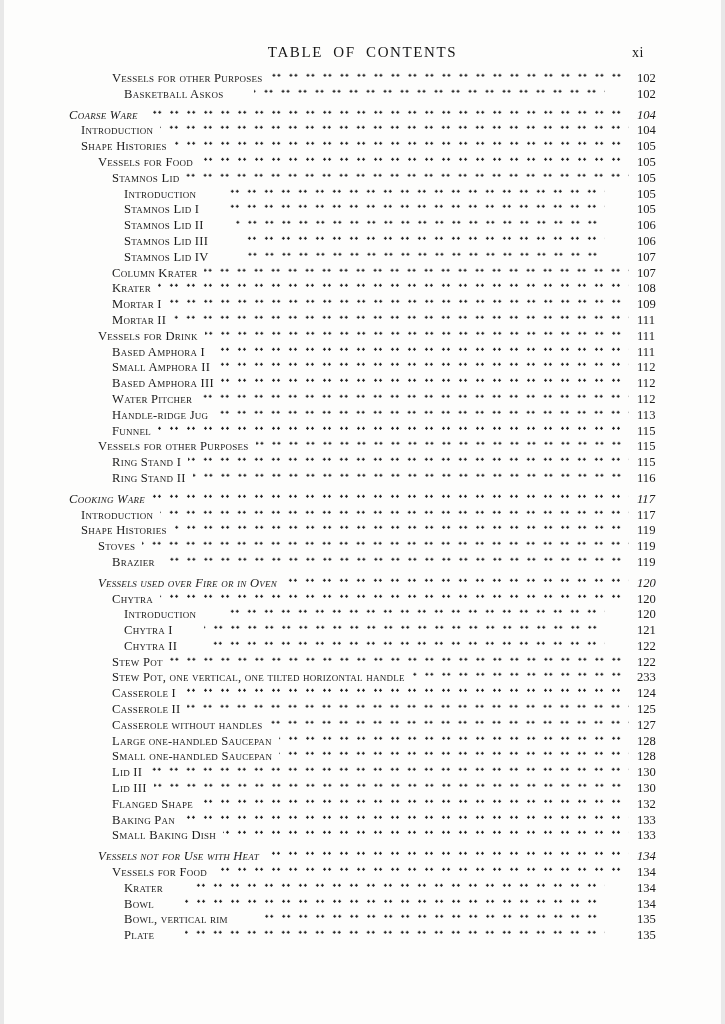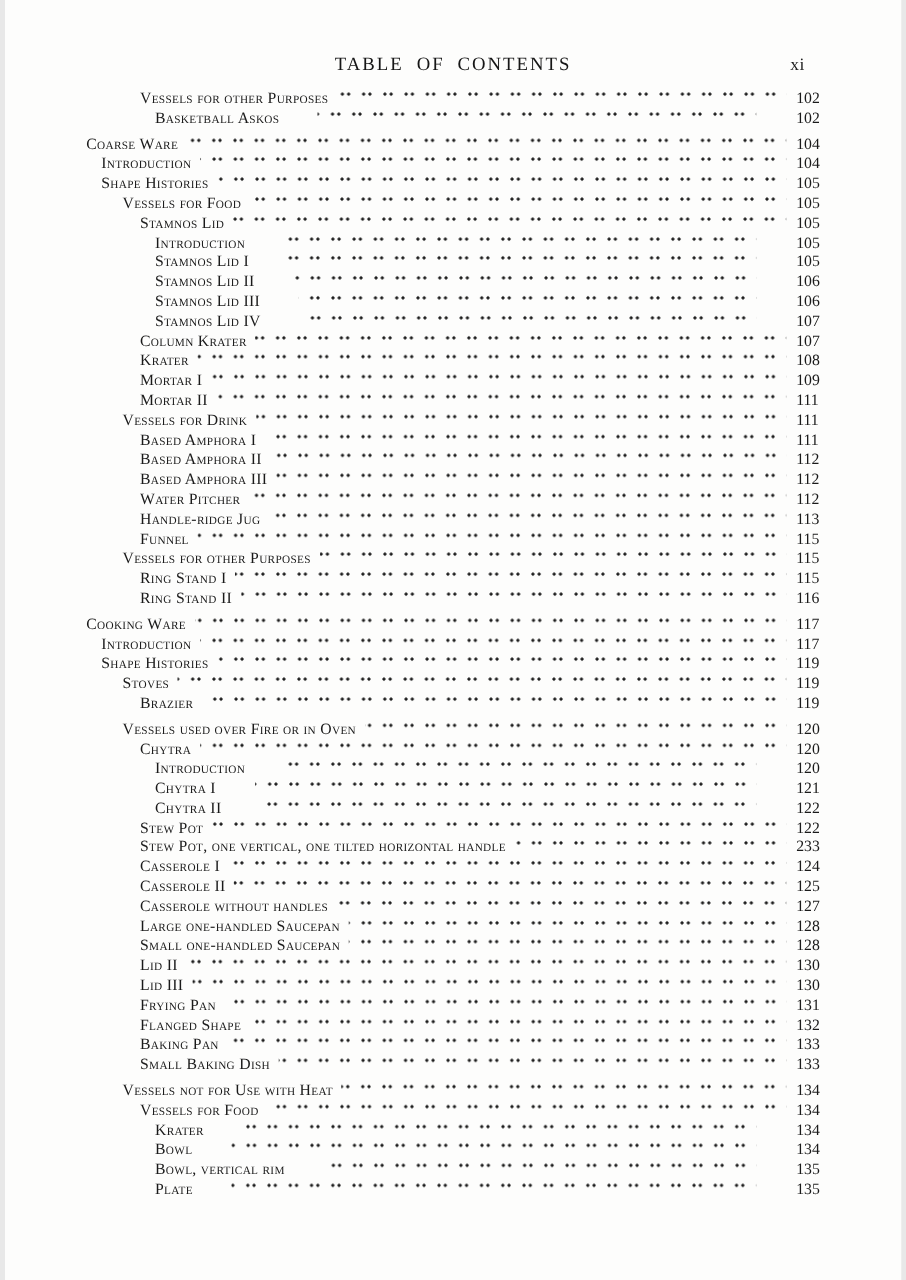--- a/index.html
+++ b/index.html
@@ -41,21 +41,21 @@
   .row {
     display: flex;
     align-items: baseline;
     line-height: 15.8px;
     height: 15.8px;
     font-size: 12.6px;
     font-variant: small-caps;
     letter-spacing: 0.25px;
     white-space: nowrap;
   }
-  .row.gap { margin-top: 5px; }
+  .row.gap { margin-top: 5px; font-style: italic; }
   .lvl0 { padding-left: 0; }
   .lvl1 { padding-left: 12px; }
   .lvl2 { padding-left: 29px; }
   .lvl3 { padding-left: 43px; }
   .lvl4 { padding-left: 55px; gap: 24px; }
   .t { flex: 0 0 auto; }
   .leader {
     flex: 1 1 auto;
     align-self: stretch;
     margin: 0 8px 0 7px;
@@ -185,21 +185,21 @@
     <span class="p">111</span>
   </div>
 
   <div class="row lvl3">
     <span class="t">Based Amphora I</span>
     <span class="leader"></span>
     <span class="p">111</span>
   </div>
 
   <div class="row lvl3">
-    <span class="t">Based Amphora II</span>
+    <span class="t">Small Amphora II</span>
     <span class="leader"></span>
     <span class="p">112</span>
   </div>
 
   <div class="row lvl3">
     <span class="t">Based Amphora III</span>
     <span class="leader"></span>
     <span class="p">112</span>
   </div>
 
@@ -347,25 +347,20 @@
     <span class="leader"></span>
     <span class="p">130</span>
   </div>
 
   <div class="row lvl3">
     <span class="t">Lid III</span>
     <span class="leader"></span>
     <span class="p">130</span>
   </div>
 
-  <div class="row lvl3">
-    <span class="t">Frying Pan</span>
-    <span class="leader"></span>
-    <span class="p">131</span>
-  </div>
 
   <div class="row lvl3">
     <span class="t">Flanged Shape</span>
     <span class="leader"></span>
     <span class="p">132</span>
   </div>
 
   <div class="row lvl3">
     <span class="t">Baking Pan</span>
     <span class="leader"></span>

